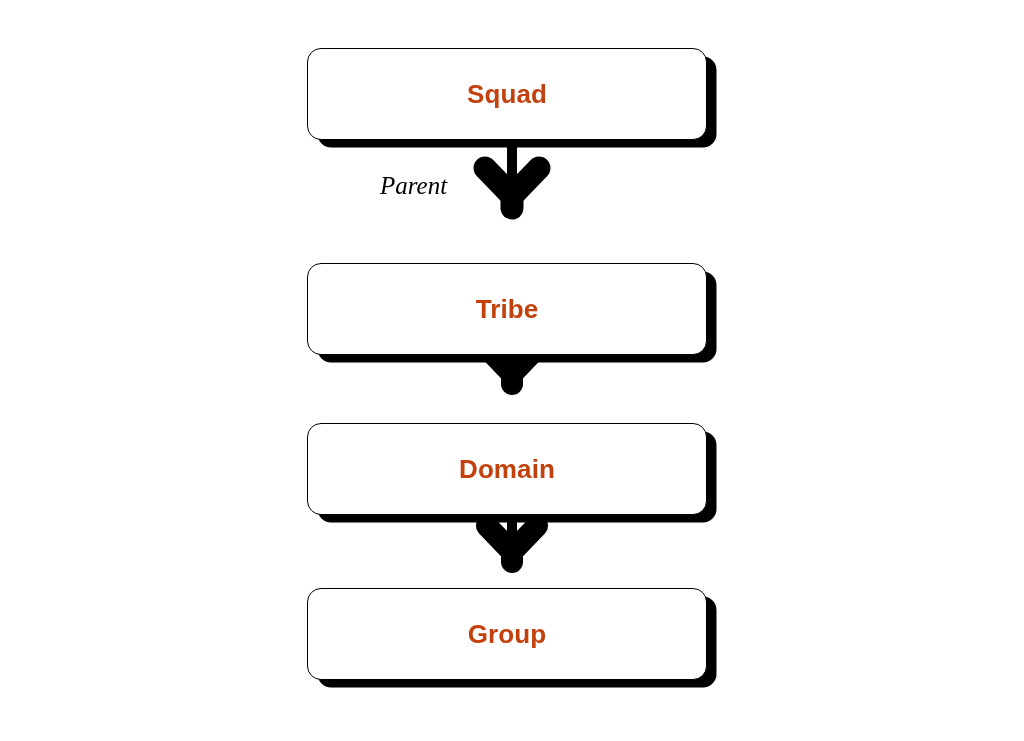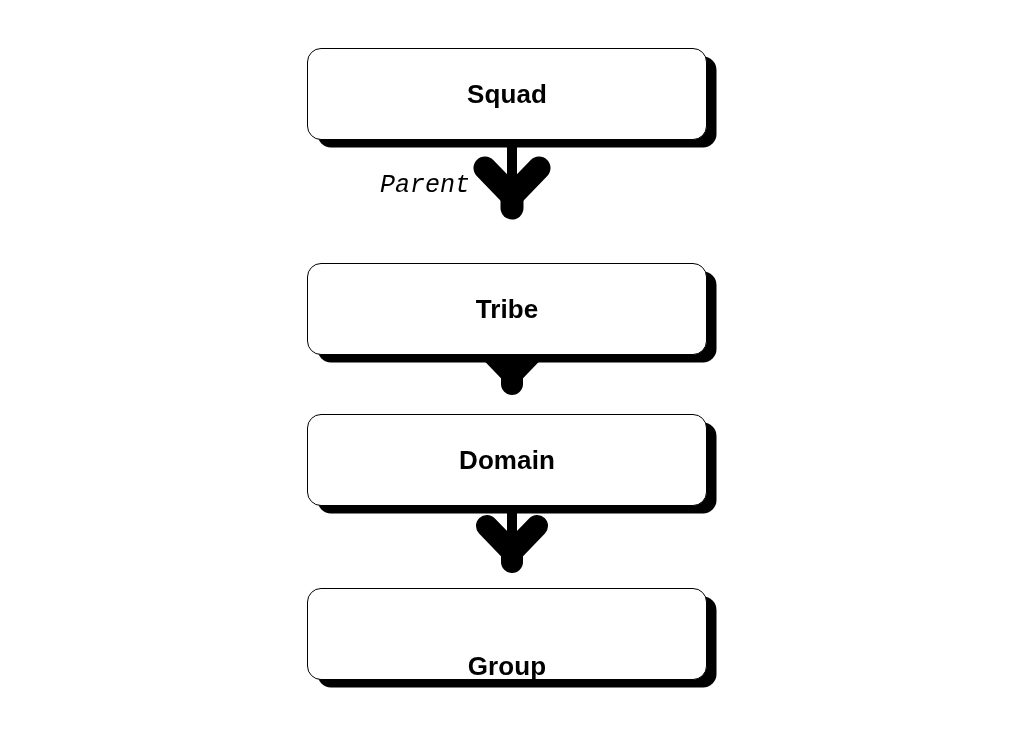--- a/index.html
+++ b/index.html
@@ -28,28 +28,28 @@
     border-radius: 14px;
     box-shadow: 10px 8px 0 -0.5px #000000;
     display: flex;
     align-items: center;
     justify-content: center;
   }
   .node-label {
     font-family: "Liberation Sans", sans-serif;
     font-weight: bold;
     font-size: 26px;
-    color: #000000;
+    color: #c2410c;
     letter-spacing: 0.1px;
     line-height: 1;
     user-select: none;
   }
   .edge-label {
     position: absolute;
-    font-family: Liberation Mono, monospace;
+    font-family: Liberation Serif, serif;
     font-style: italic;
     font-weight: normal;
     font-size: 25px;
     color: #000000;
     white-space: nowrap;
     line-height: 1;
   }
   .arrow-layer {
     position: absolute;
     inset: 0;
@@ -83,23 +83,23 @@
   </svg>
 
   <div class="node" style="left:307px; top:48px; width:400px; height:92px;">
     <span class="node-label">Squad</span>
   </div>
 
   <div class="node" style="left:307px; top:231px; width:400px; height:92px;margin-top:32px;">
     <span class="node-label">Tribe</span>
   </div>
 
-  <div class="node" style="left:307px; top:414px; width:400px; height:92px;">
+  <div class="node" style="left:307px; top:423px; width:400px; height:92px;">
     <span class="node-label">Domain</span>
   </div>
 
-  <div class="node" style="left:307px; top:588px; width:400px; height:92px;align-items:flex-end;">
+  <div class="node" style="left:307px; top:588px; width:400px; height:92px;">
     <span class="node-label">Group</span>
   </div>
 
   <span class="edge-label" style="left:380px; top:173px;">Parent</span>
 
 </div>
 
 </body></html>

